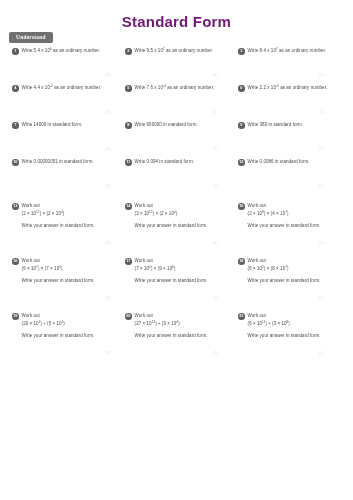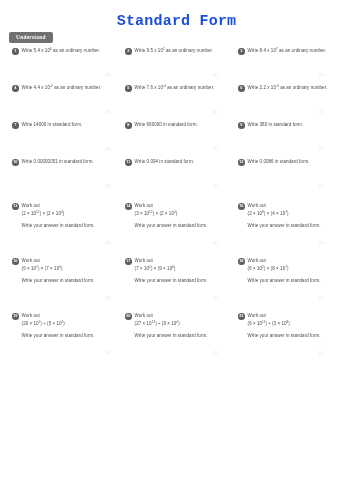--- a/index.html
+++ b/index.html
@@ -23,24 +23,24 @@
     box-sizing: border-box;
   }
 
   
   .title {
     position: absolute;
     top: 13px;
     left: 0;
     width: 353px;
     text-align: center;
-    font-family: Liberation Mono, monospace;
+    font-family: Liberation Sans, sans-serif;
     font-size: 15px;
     font-weight: 700;
-    color: #1d4ed8;
+    color: #701a75;
     letter-spacing: 0.2px;
   }
 
   
   .badge-understand {
     position: absolute;
     top: 32px;
     left: 9px;
     background: #6f6f6f;
     color: #ffffff;

